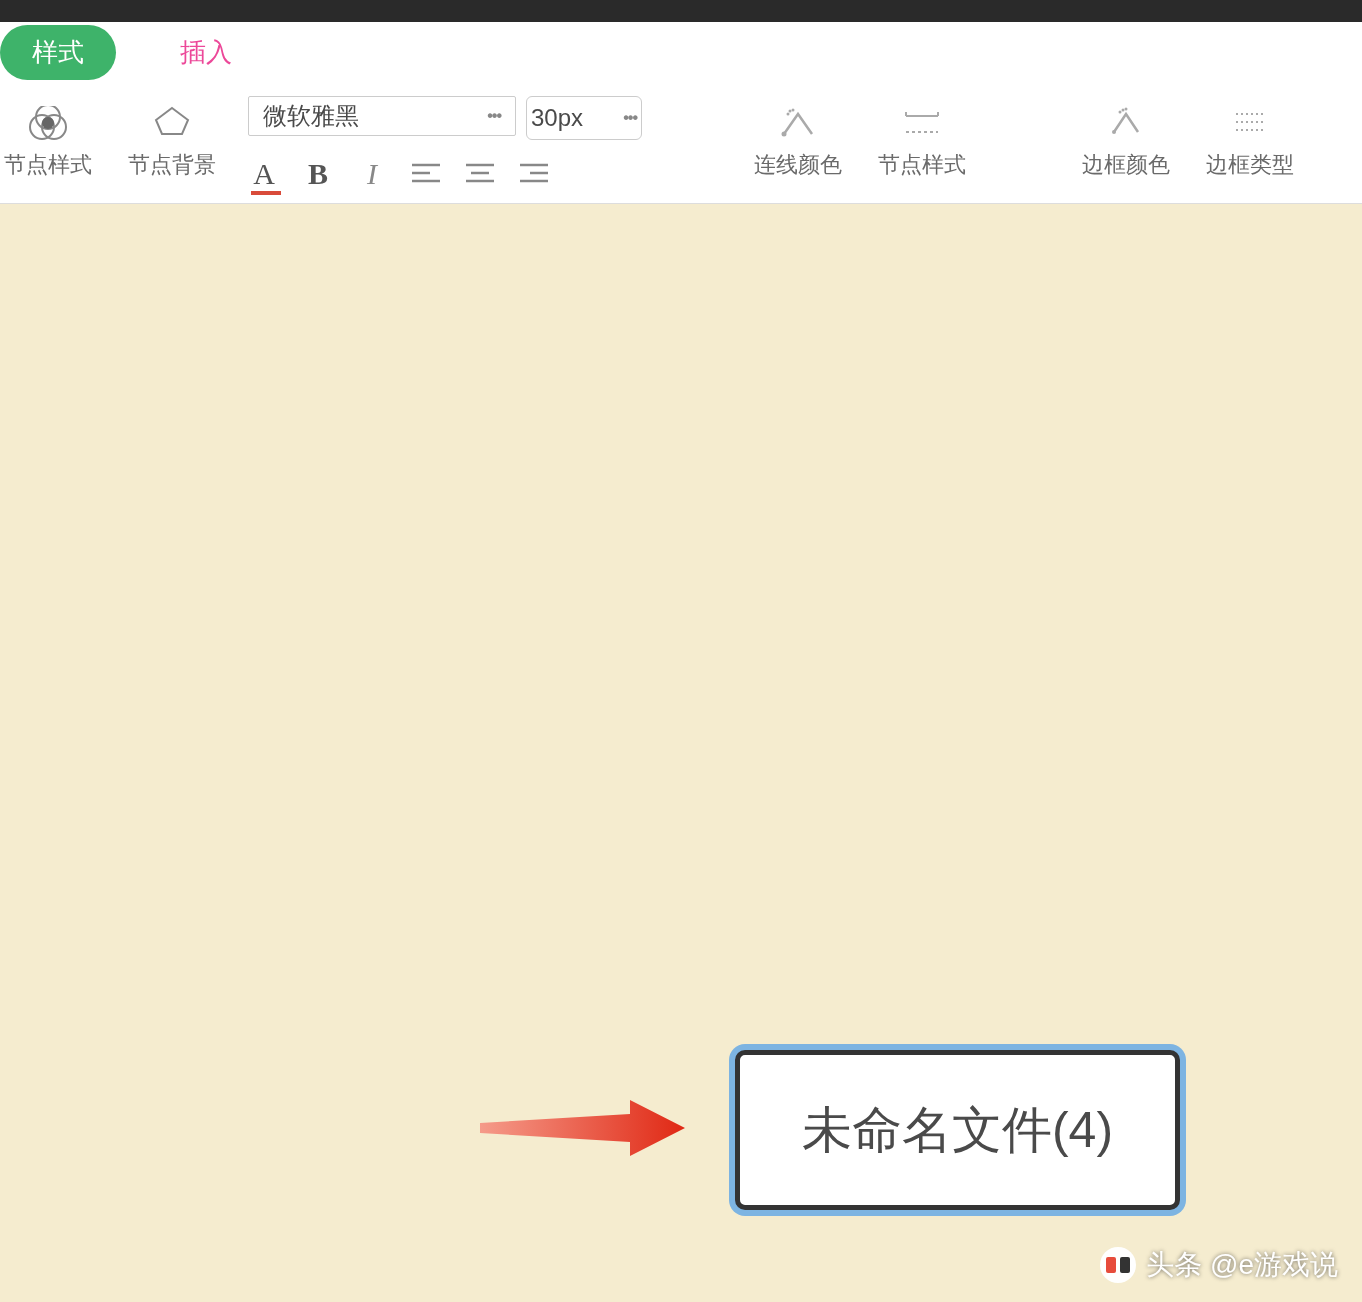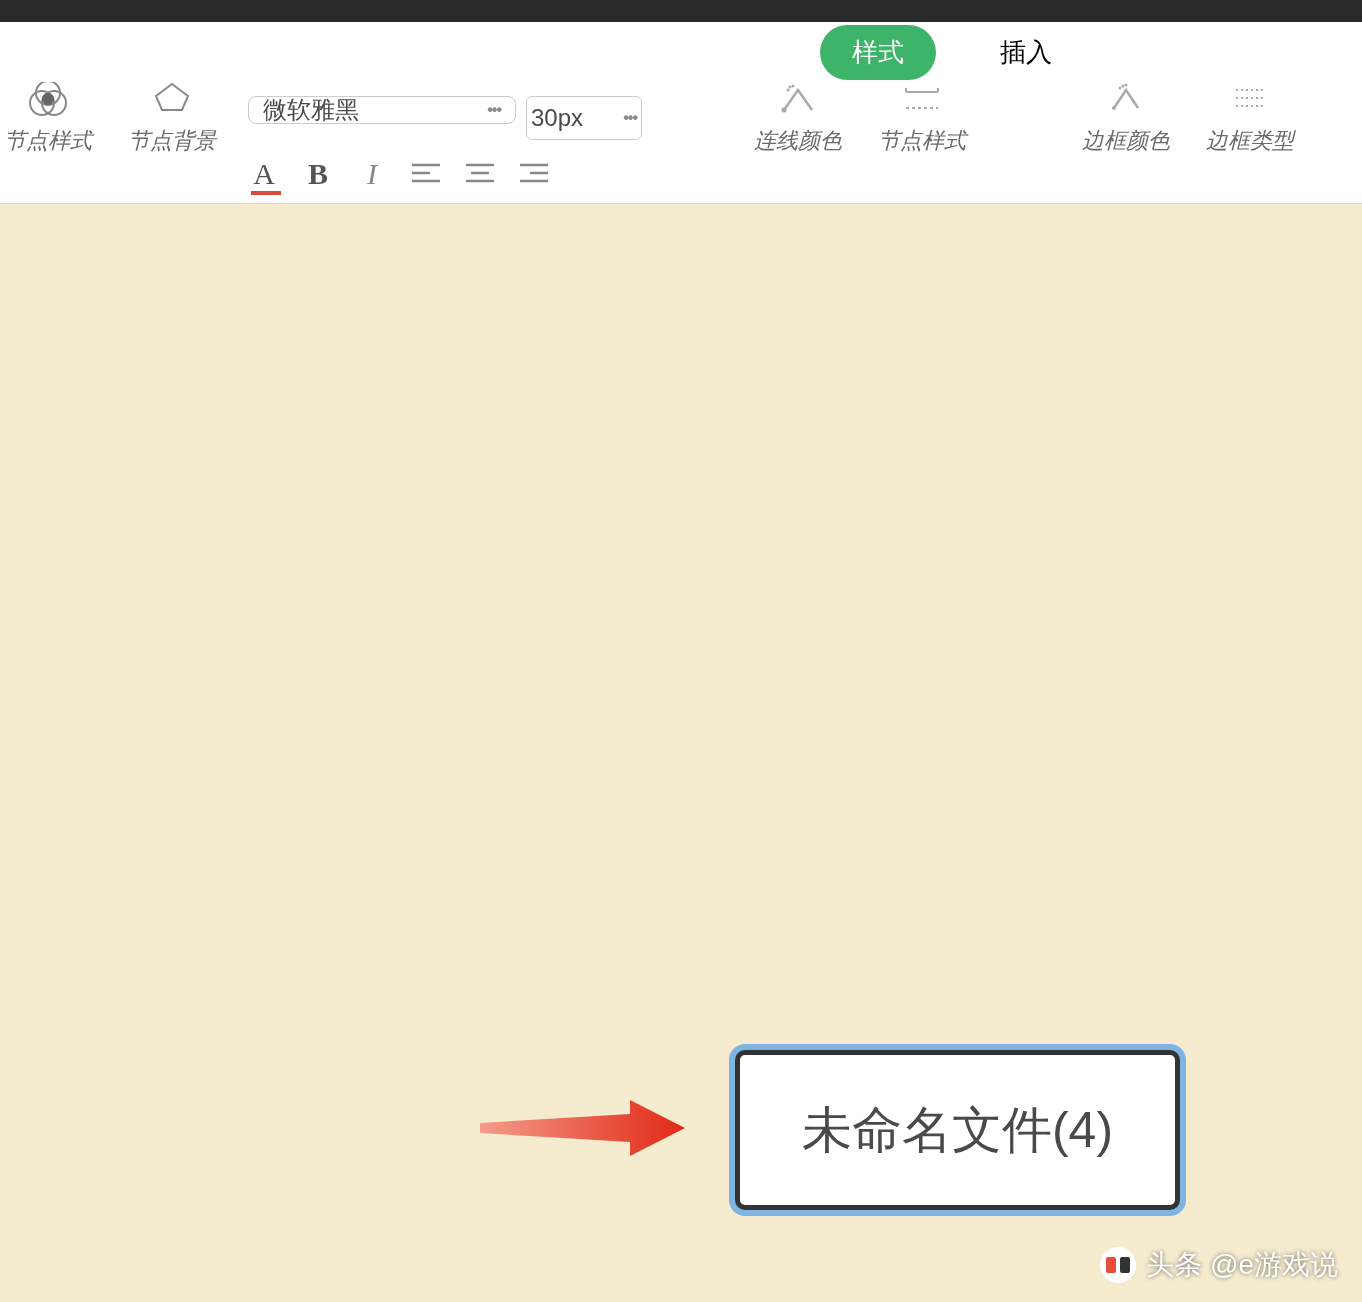--- a/index.html
+++ b/index.html
@@ -14,53 +14,52 @@
       width: 100%;
       height: 22px;
       background: #2a2a2a;
     }
     .tabs-bar {
       width: 100%;
       height: 60px;
       background: #ffffff;
       display: flex;
       align-items: center;
-      padding-left: 820px;
       gap: 40px;
     }
     .tab-active {
       background: #3eb36a;
       color: #ffffff;
       padding: 10px 32px;
       border-radius: 28px;
       font-size: 26px;
       font-weight: 400;
     }
     .tab-inactive {
-      color: #000000;
+      color: #ec4899;
       font-size: 26px;
       padding: 10px 24px;
     }
     .toolbar {
       width: 100%;
       height: 122px;
       background: #ffffff;
       display: flex;
       align-items: center;
       padding: 0 0 0 0;
       border-bottom: 1px solid #dddddd;
     }
     .tool-column {
       display: flex;
       flex-direction: column;
       align-items: center;
+      justify-content: center;
       height: 100%;
       padding: 0 18px;
       gap: 10px;
-      font-style: italic;
     }
     .tool-column-wide {
       display: flex;
       flex-direction: column;
       align-items: flex-start;
       justify-content: center;
       height: 100%;
       padding: 0 14px;
       gap: 14px;
     }
@@ -73,23 +72,23 @@
       display: flex;
       align-items: center;
       justify-content: center;
     }
     .font-row {
       display: flex;
       gap: 10px;
     }
     .font-select {
       width: 268px;
-      height: 28px;
+      height: 40px;
       border: 1px solid #cccccc;
-      border-radius: 8px;
+      border-radius: 2px;
       display: flex;
       align-items: center;
       padding: 0 14px;
       justify-content: space-between;
       background: #ffffff;
     }
     .font-select-text {
       color: #4a4a4a;
       font-size: 24px;
     }

